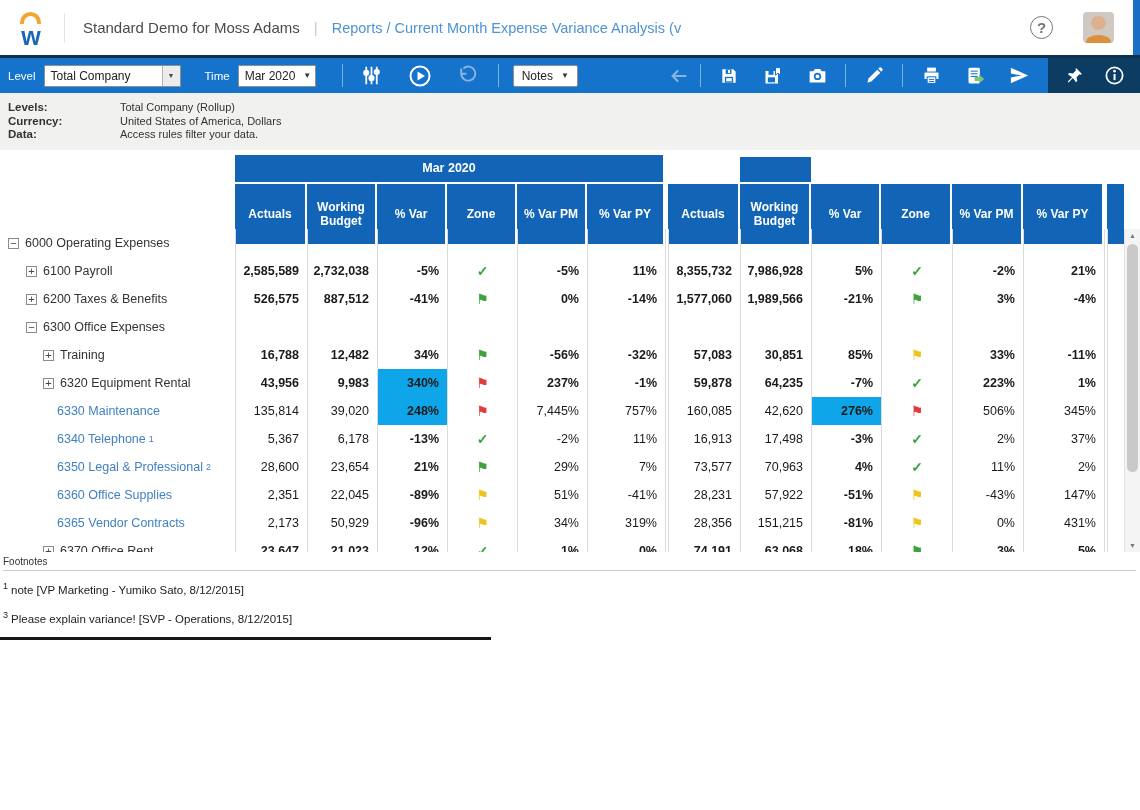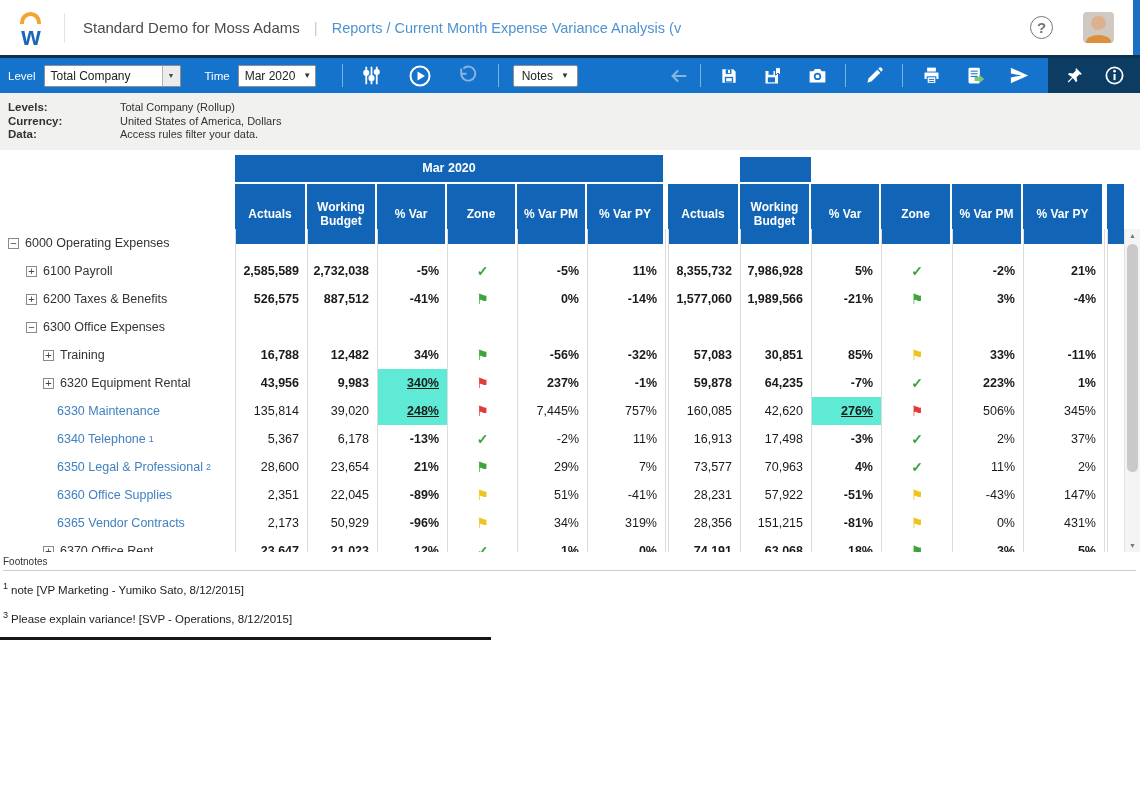--- a/index.html
+++ b/index.html
@@ -52,21 +52,21 @@
   .group-row { height:27px; }
   .cols-row { height:47px; }
   .hcell { background:#1164b6; color:#fff; font-size:12px; font-weight:bold; text-align:center; display:flex; align-items:center; justify-content:center; border-top:2px solid #fff; border-right:2px solid #fff; padding:16px 6px; line-height:14px; }
   .hgap { background:#fff; }
   .hstub { background:#1164b6; border-top:2px solid #fff; }
   .tbody { height:323px; overflow:hidden; }
   .drow { height:28px; }
   .dcell { border-left:1px solid #dcdcdc; display:flex; align-items:center; }
   .num { justify-content:flex-end; padding-right:8px; font-size:12.5px; color:#1a1a1a; }
   .bold { font-weight:bold; }
-  .hl { background:#5eead4;text-decoration:underline; }
+  .hl { background:#0ea5e9; }
   .zone { justify-content:center; }
   .zi { font-size:14px; line-height:14px; }
   .check { color:#3ba43b; font-weight:bold; }
   .flag-green { color:#3ba43b; }
   .flag-red { color:#e23b3b; }
   .flag-yellow { color:#eec51c; }
   .dgap, .dstub { border-left:1px solid #dcdcdc; }
   .rlabel { display:flex; align-items:center; font-size:12.5px; color:#333; }
   .lvl0 { padding-left:8px; } .lvl1 { padding-left:26px; } .lvl2 { padding-left:43px; } .lvl3 { padding-left:57px; }
   .expander { width:11px; height:11px; border:1px solid #8a8a8a; background:#fdfdfd; color:#444; font-size:11px; line-height:9px; text-align:center; margin-right:6px; flex:0 0 auto; cursor:pointer; }

